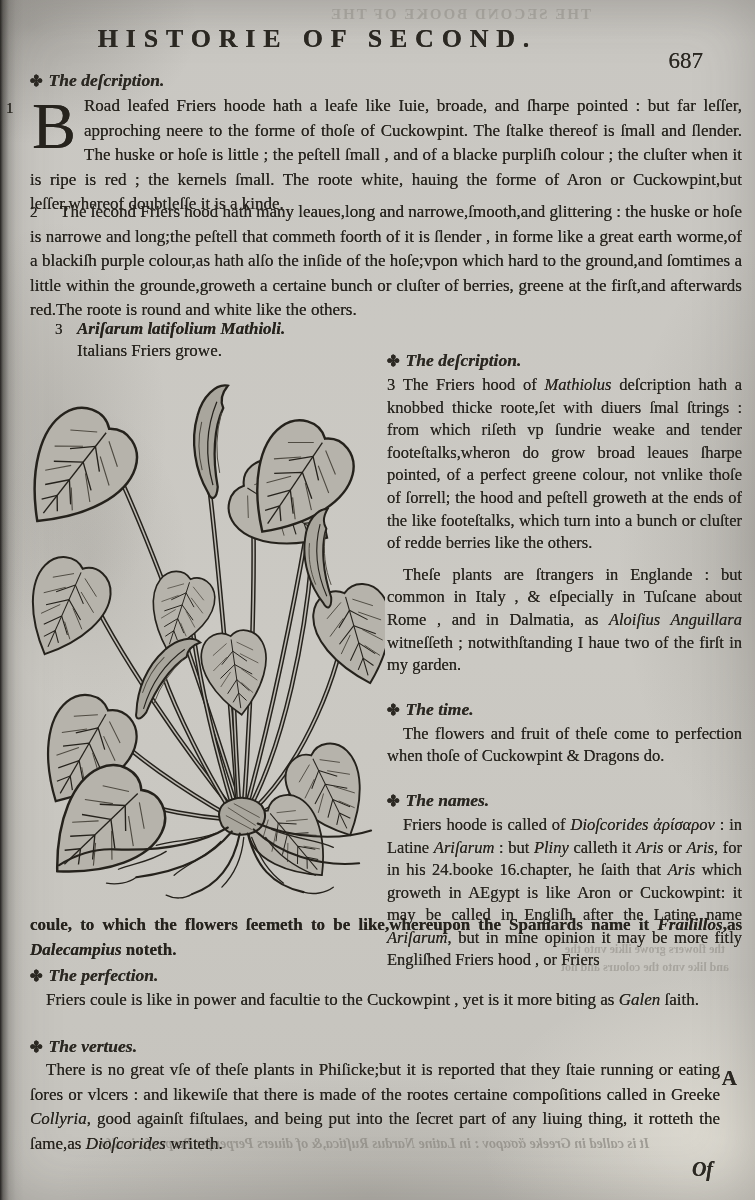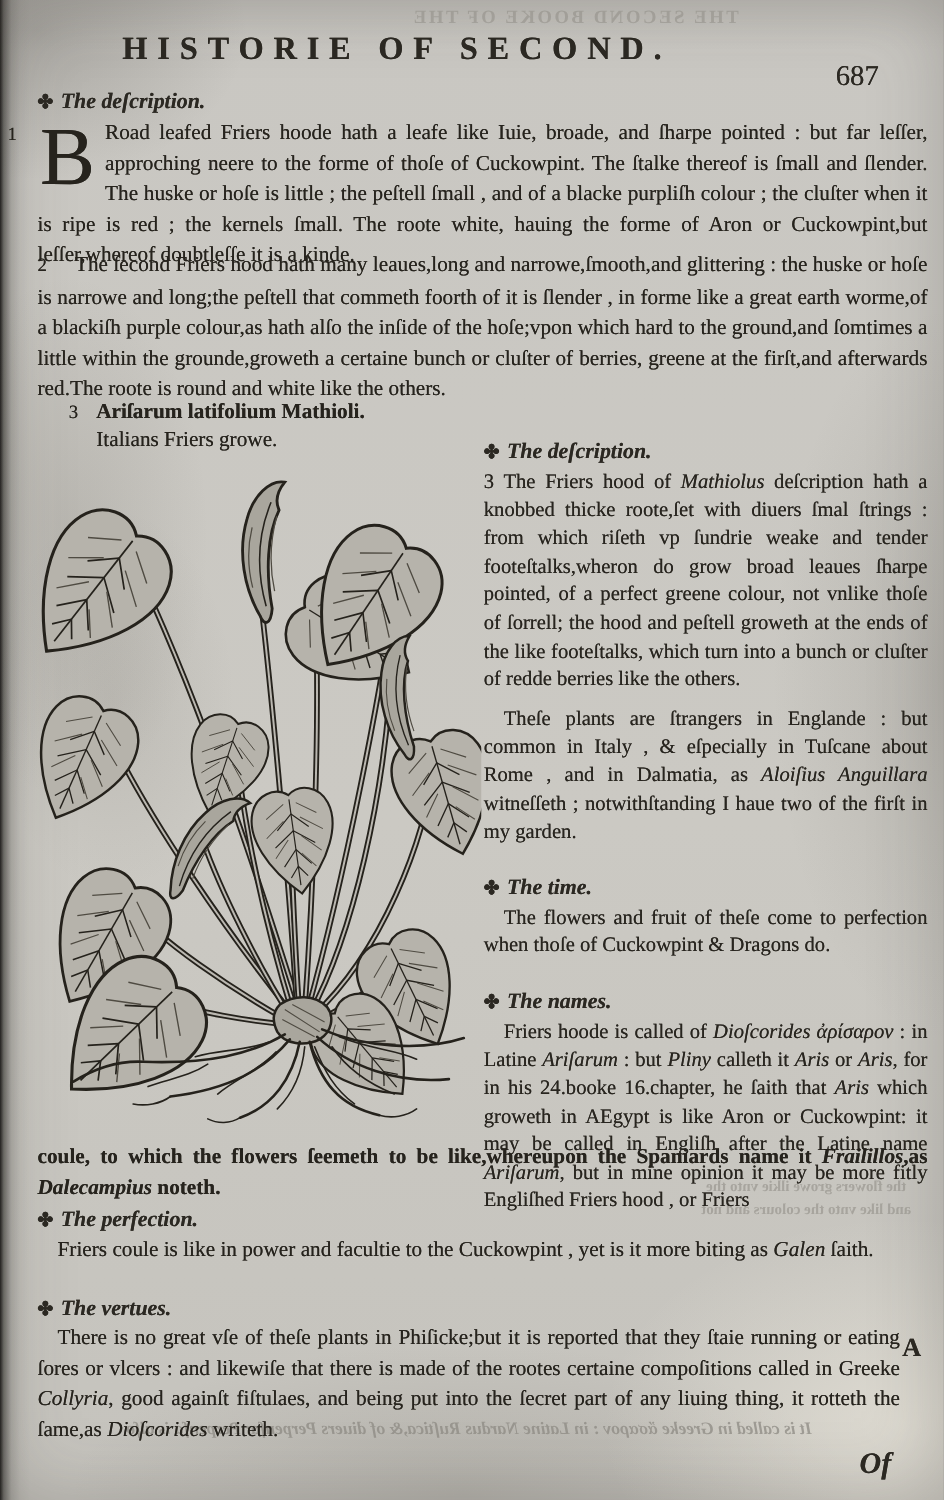--- a/index.html
+++ b/index.html
@@ -46,31 +46,31 @@
   .dropcap{float:left;font-size:66px;line-height:56px;padding:4px 8px 0 2px;color:#26231d;}
   .pnum-inline{display:inline-block;min-width:30px;font-size:15px;}
   .indent1{ text-indent:16px;}
   i{font-style:italic;}
 
   
   .twocol{position:absolute;top:318px;left:15px;width:727px;height:596px;}
   .leftcol{position:absolute;left:0;top:0;width:372px;height:596px;}
   .caption{padding-left:40px;font-size:17px;line-height:22px;}
   .caption .capnum{display:inline-block;width:22px;font-size:15px;}
-  .cap-latin{font-weight:bold;}
+  .cap-latin{font-style:italic;font-weight:bold;}
   .figure{position:absolute;left:2px;top:52px;width:368px;height:540px;}
   .rightcol{position:absolute;left:372px;top:30px;width:355px;}
   .rc-p{text-align:justify;font-size:16.5px;line-height:22.6px;color:#28251f;}
   .rc-gap{height:9px;}
   .rc-gap-lg{height:20px;}
   .shead-rc{margin:2px 0 3px 0;}
 
   
   .marginA{position:absolute;right:18px;top:1066px;font-size:21px;font-weight:bold;color:#2b2822;}
-  .catchword{position:absolute;right:42px;top:1158px;font-size:24px;font-style:italic;font-weight:bold;color:#2b2822;}
+  .catchword{position:absolute;right:42px;top:1158px;font-size:20px;font-style:italic;font-weight:bold;color:#2b2822;}
 
   
   .bleed{
     position:absolute;color:#8d8a83;transform:scaleX(-1);
     filter:blur(0.6px);font-weight:bold;white-space:nowrap;
   }
   .bleed-top{top:6px;left:180px;width:560px;font-size:15px;opacity:0.5;letter-spacing:2px;text-align:center;}
   .bleed-bottom{top:1136px;left:25px;width:700px;font-size:14px;opacity:0.75;font-style:italic;text-align:center;}
   .bleed-mid{top:940px;left:560px;font-size:12px;opacity:0.55;line-height:18px;white-space:normal;width:170px;text-align:center;}
 

